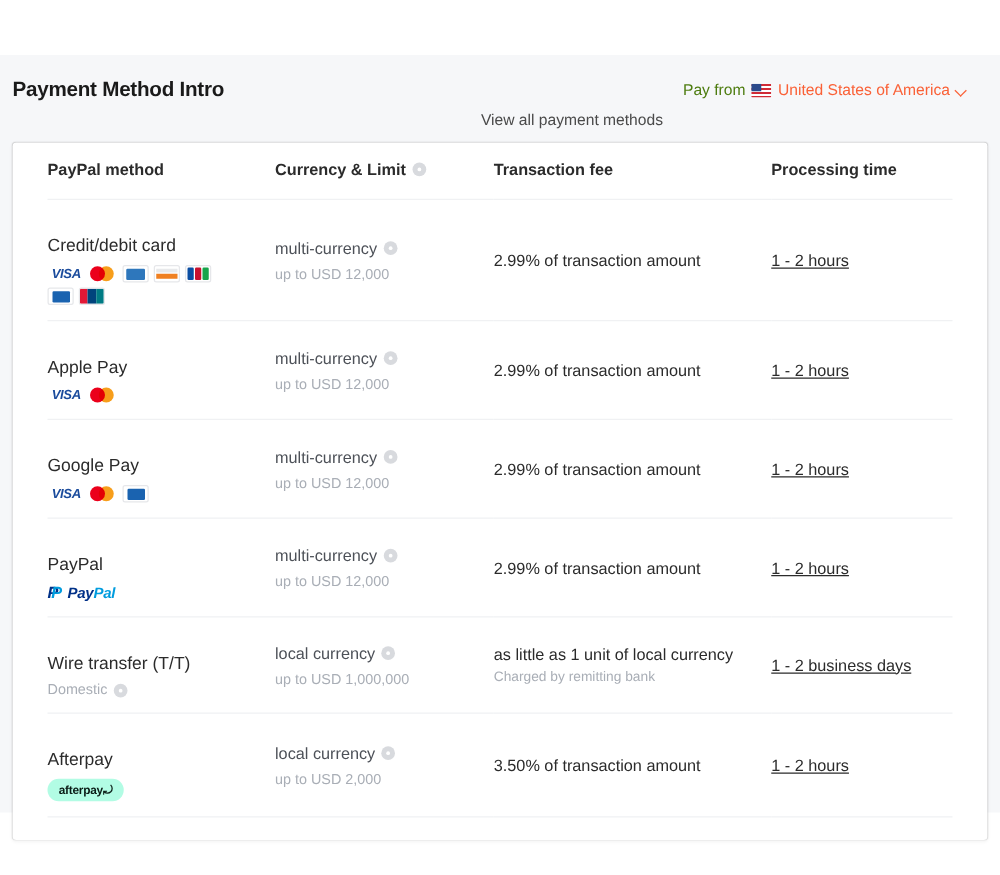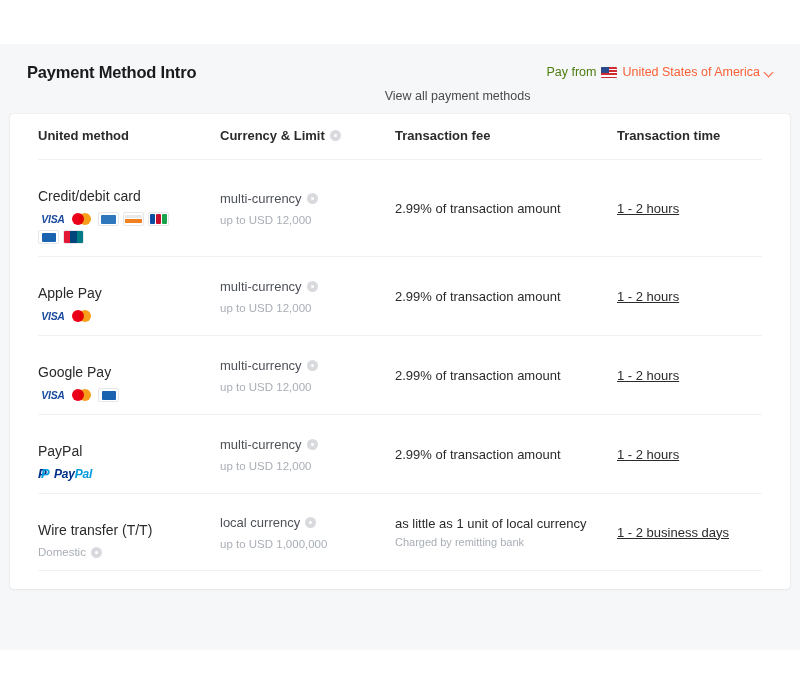--- a/index.html
+++ b/index.html
@@ -19,21 +19,21 @@
     top: 44px;
     width: 800px;
     height: 606px;
     background: #f6f7f9;
     box-sizing: border-box;
   }
   .header {
     height: 56px;
     display: flex;
     align-items: center;
-    padding: 0 26px 0 27px;
+    padding: 0 26px 0 10px;
     box-sizing: border-box;
     justify-content: flex-end;
   }
   .page-title {
     font-size: 16.5px;
     font-weight: bold;
     color: #1a1a1a;
     letter-spacing: -0.2px;
     white-space: nowrap;
   }
@@ -324,33 +324,33 @@
       </div>
     </div>
   </div>
 
   <div class="card">
 
     <table class="pm-table">
       <thead>
         <tr>
           <th class="col-method">
-            <span>United method</span>
+            <span>PayPal method</span>
           </th>
           <th class="col-currency">
             <span class="th-inner">
               <span>Currency &amp; Limit</span>
               <span class="info-icon"></span>
             </span>
           </th>
           <th class="col-fee">
             <span>Transaction fee</span>
           </th>
           <th class="col-time">
-            <span>Transaction time</span>
+            <span>Processing time</span>
           </th>
         </tr>
       </thead>
       <tbody>
           <tr>
             <td class="col-method">
               <div class="method-name">Credit/debit card</div>
               <div class="logos">
                 <span class="logo visa">VISA</span>
                 <span class="logo mc">
@@ -489,17 +489,38 @@
               <div class="currency-sub">up to USD 1,000,000</div>
             </td>
             <td class="col-fee">
               <div class="fee-main">as little as 1 unit of local currency</div>
               <div class="fee-sub">Charged by remitting bank</div>
             </td>
             <td class="col-time">
               <div class="time-main">1 - 2 business days</div>
             </td>
           </tr>
+          <tr class="last-row">
+            <td class="col-method">
+              <div class="method-name">Afterpay</div>
+              <div class="logos">
+                <span class="afterpay-badge">afterpay⤾</span>
+              </div>
+            </td>
+            <td class="col-currency">
+              <div class="currency-main">
+                <span>local currency</span>
+                <span class="info-icon"></span>
+              </div>
+              <div class="currency-sub">up to USD 2,000</div>
+            </td>
+            <td class="col-fee">
+              <div class="fee-main">3.50% of transaction amount</div>
+            </td>
+            <td class="col-time">
+              <div class="time-main">1 - 2 hours</div>
+            </td>
+          </tr>
         </tbody>
     </table>
     <div class="table-bottom-pad"></div>
   </div>
 </div>
 
 </body></html>

